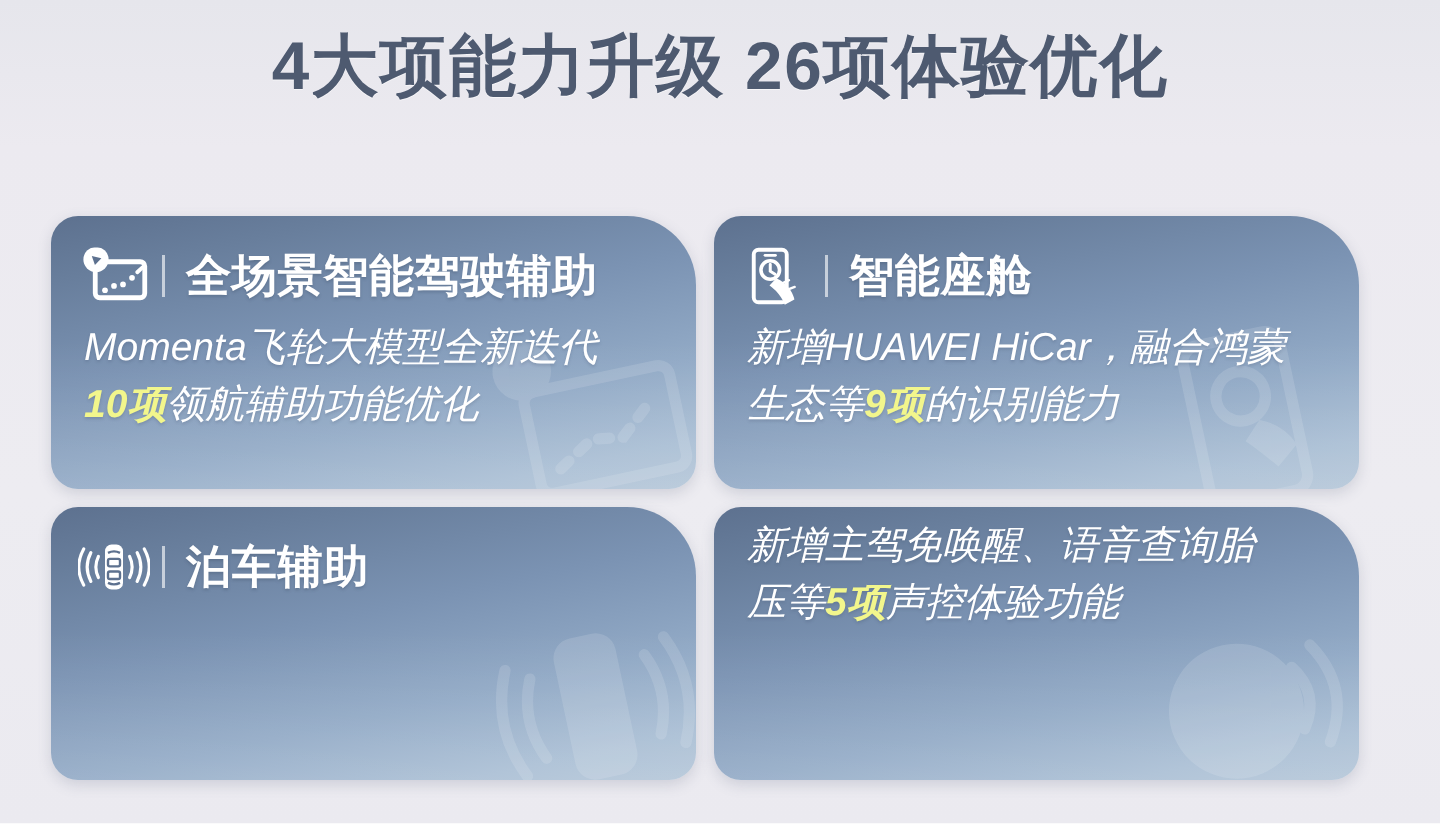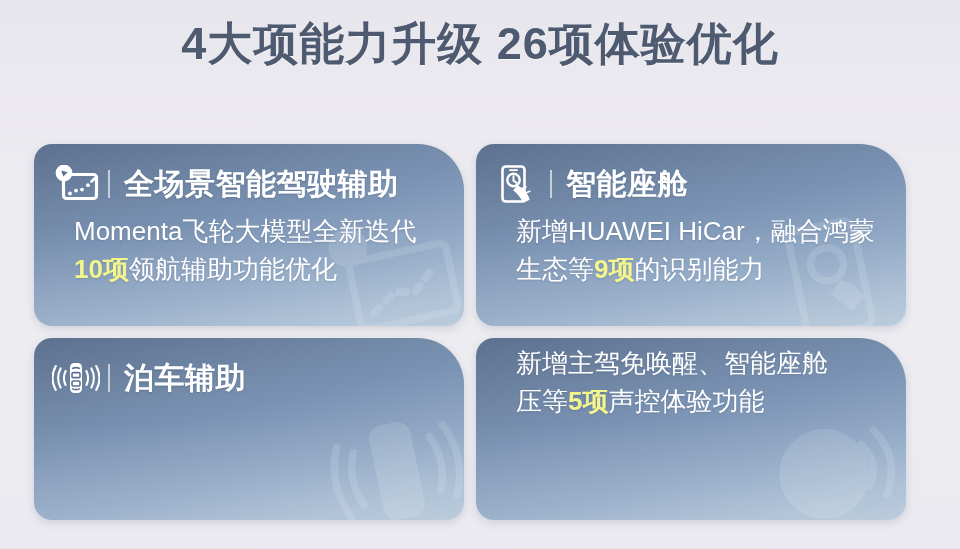--- a/index.html
+++ b/index.html
@@ -96,21 +96,22 @@
     color:#ffffff;
     letter-spacing:.5px;
     white-space:nowrap;
     text-shadow:0 1px 2px rgba(60,75,100,.30);
   }
 
   
   .card-body {
     position:relative;
     z-index:2;
-    padding:6px 0 0 40px;
+    padding:6px 0 0 22px;
+    font-style:italic;
   }
   .bline {
     font-size:26px;
     line-height:38px;
     color:#ffffff;
     white-space:nowrap;
     text-shadow:0 1px 2px rgba(60,75,100,.22);
   }
   .hl {
     color:#f2f68c;
@@ -242,21 +243,21 @@
           <circle cx="40" cy="50" r="30" fill="#ffffff"></circle>
           <g fill="none" stroke="#ffffff" stroke-width="5" stroke-linecap="round">
             <path d="M68 36 q10 14 0 28"></path>
             <path d="M78 28 q14 22 0 44"></path>
           </g>
         </g>
           </svg>
       </div>
       <div class="card-body">
         <div class="bline">
-          <span></span><span class="hl"></span><span>新增主驾免唤醒、智能座舱</span>
+          <span></span><span class="hl"></span><span>新增主驾免唤醒、语音查询胎</span>
         </div>
         <div class="bline">
           <span>压等</span><span class="hl">5项</span><span>声控体验功能</span>
         </div>
       </div>
     </div>
 
   </div>
 </div>
 

